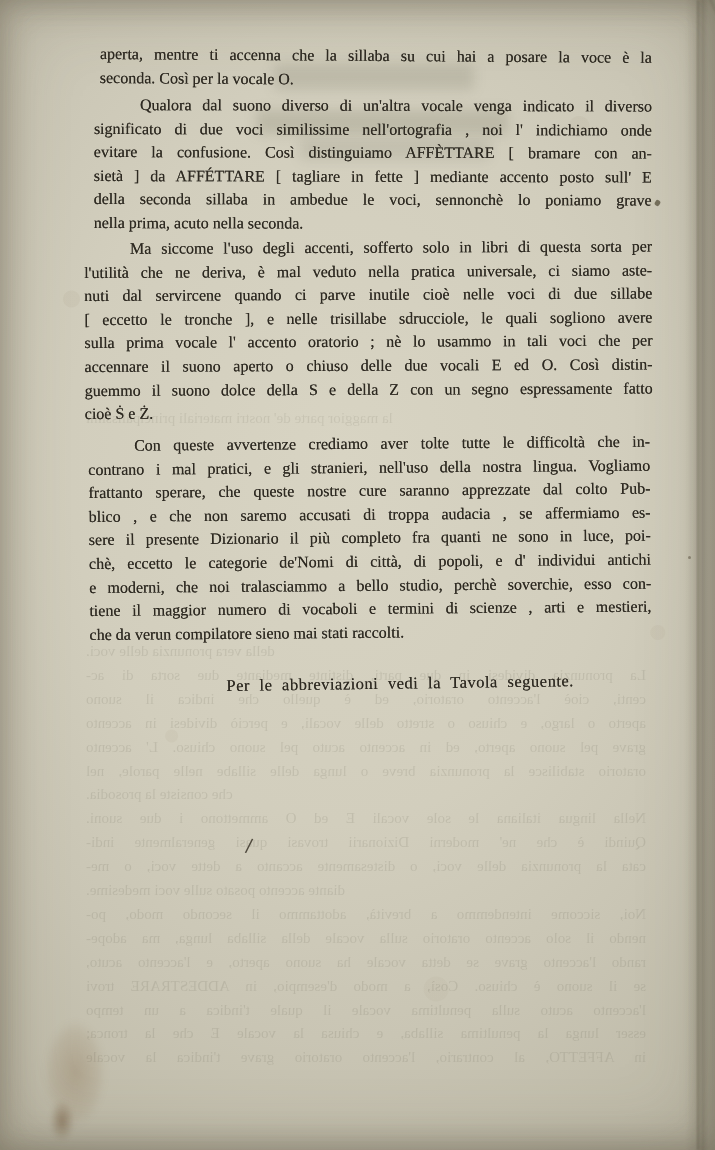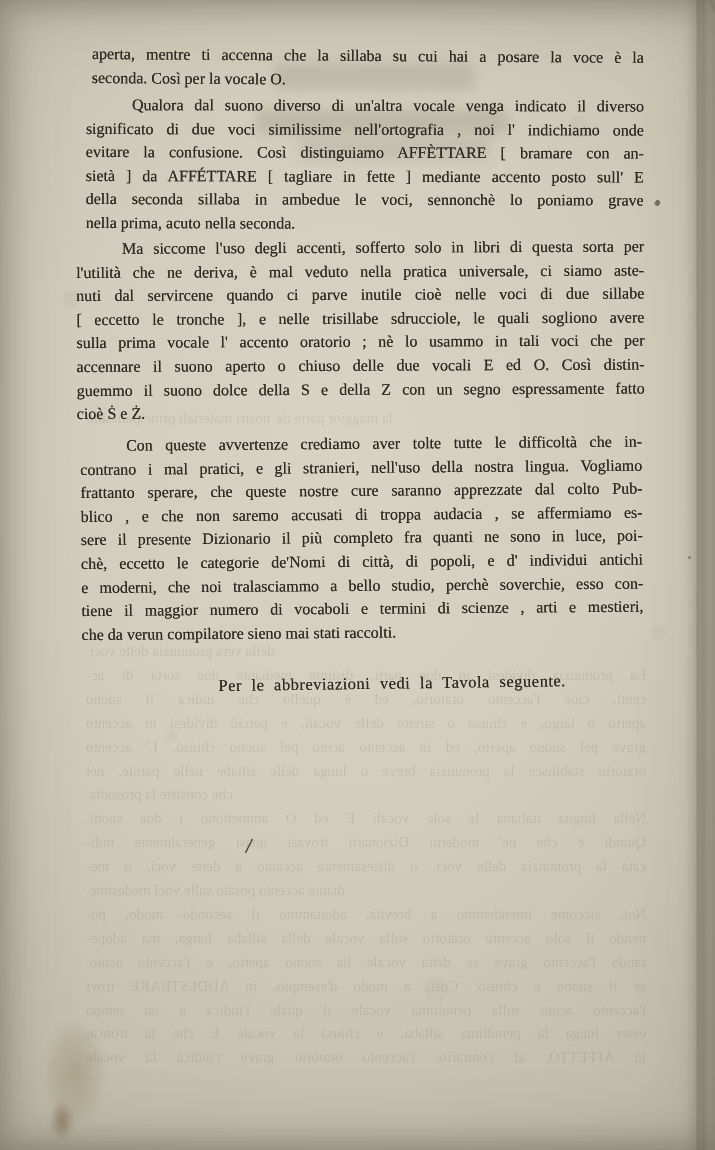--- a/index.html
+++ b/index.html
@@ -29,21 +29,21 @@
     text-align:justify;text-align-last:justify;
     white-space:nowrap;overflow:hidden;
   }
   .gline.gshort{text-align:right;text-align-last:right;}
   .gt{position:absolute;background:rgba(96,92,74,.16);filter:blur(6px);border-radius:4px;z-index:2;}
   .gtA{left:274px;top:64px;width:200px;height:26px;}
   .gtB{left:256px;top:110px;width:252px;height:24px;background:rgba(96,92,74,.18);}
   .gtC{left:300px;top:138px;width:190px;height:22px;background:rgba(96,92,74,.13);}
   
   .text-block{
-    position:absolute;left:76px;top:42px;width:570px;z-index:3;
+    position:absolute;left:84px;top:42px;width:570px;z-index:3;
     color:#2e2a22;
     font-size:16px;line-height:23.6px;
     text-shadow:0 0 .5px rgba(46,42,34,.85);
     filter:blur(.2px);
   }
   .para{margin:0;padding:0;transform-origin:left top;}
   .p0{margin-left:16px;width:552px;transform:rotate(.4deg);}
   .p1{margin-top:4px;margin-left:10px;width:558px;transform:rotate(.15deg);}
   .p2{margin-top:2px;margin-left:0;width:568px;transform:rotate(-.25deg);}
   .p3{margin-top:8px;margin-left:4px;width:562px;transform:rotate(-.45deg);}

